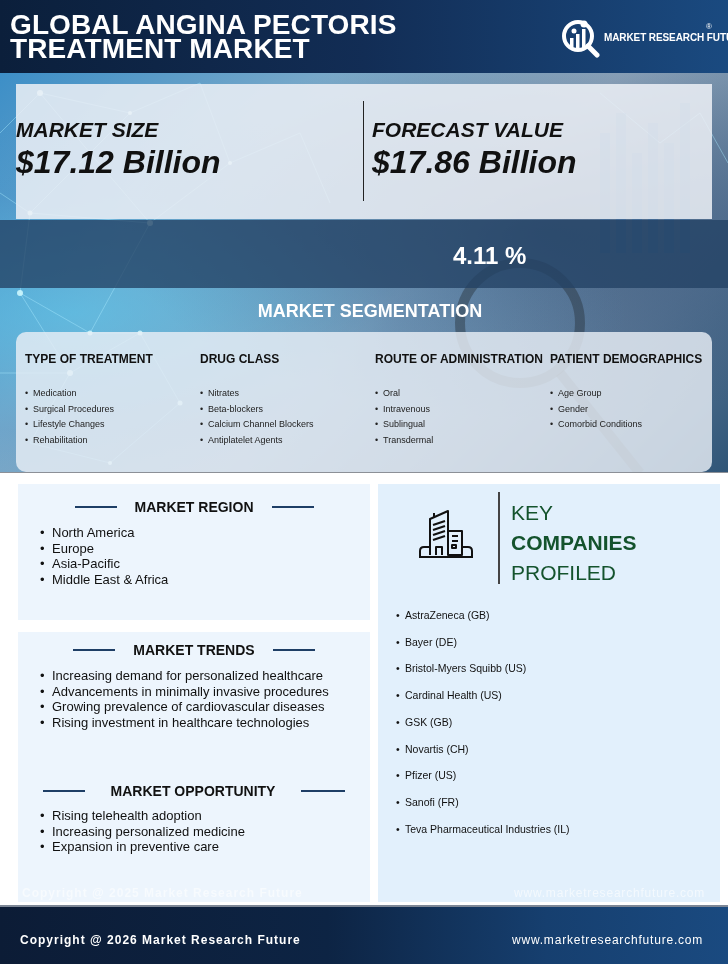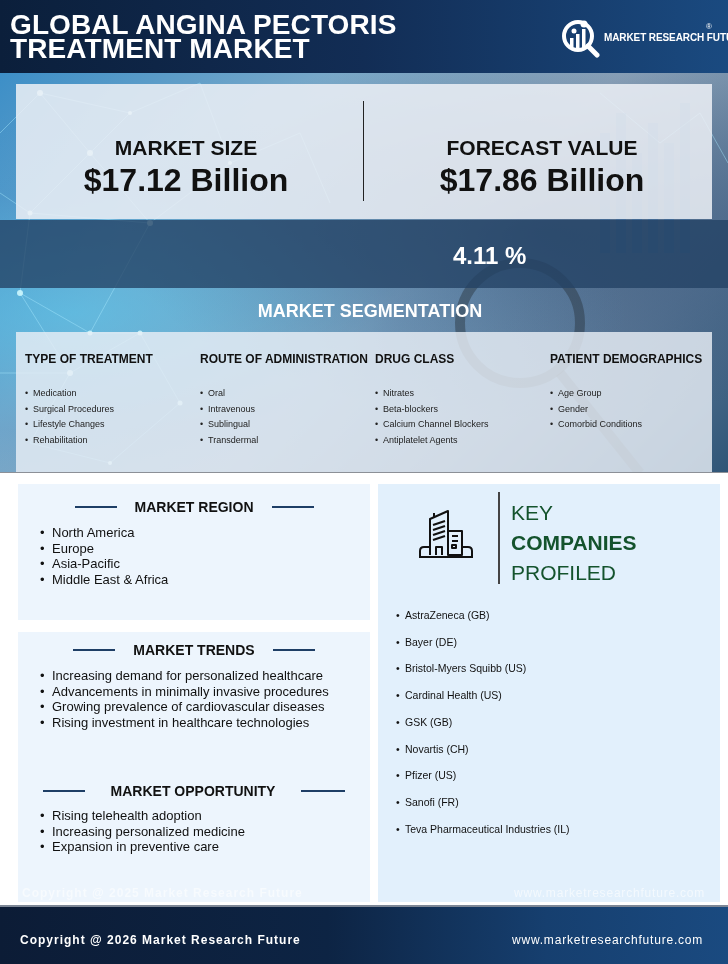--- a/index.html
+++ b/index.html
@@ -34,21 +34,21 @@
   }
   .hero-net { position: absolute; left: 0; top: 0; width: 728px; height: 400px; }
   .hero-bottom-line {
     position: absolute; left: 0; top: 399px; width: 728px; height: 4px; background: #8c9097;
   }
 
   .stats-box {
     position: absolute; left: 16px; top: 11px; width: 696px; height: 135px;
     background: rgba(236,240,246,0.86);
   }
-  .stat { position: absolute; top: 52px; width: 340px; text-align: center; color: #111111; }
+  .stat { position: absolute; top: 34px; width: 340px; color: #111111; font-style: italic; }
   .stat-left { left: 0; }
   .stat-right { left: 356px; }
   .stat-label { font-size: 21px; font-weight: 700; line-height: 24px; }
   .stat-value { font-size: 32px; font-weight: 700; line-height: 36px; margin-top: 2px; }
   .stats-divider {
     position: absolute; left: 347px; top: 17px; width: 1px; height: 100px; background: #222222;
   }
 
   .cagr-band {
     position: absolute; left: 0; top: 147px; width: 728px; height: 68px;
@@ -58,20 +58,21 @@
   .cagr-label { position: absolute; left: 198px; top: 22px; }
   .cagr-value { position: absolute; left: 453px; top: 22px; }
 
   .seg-title {
     position: absolute; left: 0; top: 228px; width: 740px; text-align: center;
     color: #ffffff; font-weight: 700; font-size: 18px;
   }
   .seg-box {
     position: absolute; left: 16px; top: 259px; width: 696px; height: 140px;
     background: rgba(232,238,245,0.82);
+    border-radius: 10px;
   }
   .seg-col { position: absolute; top: 12px; width: 170px; }
   .seg-col:nth-child(1) { left: 9px; }
   .seg-col:nth-child(2) { left: 184px; }
   .seg-col:nth-child(3) { left: 359px; }
   .seg-col:nth-child(4) { left: 534px; }
   .seg-head {
     height: 30px; display: flex; align-items: center;
     font-size: 12px; font-weight: 700; line-height: 12px; color: #111111;
   }
@@ -219,35 +220,35 @@
     <div class="seg-col">
       <div class="seg-head">TYPE OF TREATMENT</div>
       <ul class="seg-list">
         <li>Medication</li>
         <li>Surgical Procedures</li>
         <li>Lifestyle Changes</li>
         <li>Rehabilitation</li>
       </ul>
     </div>
     <div class="seg-col">
+      <div class="seg-head">DRUG CLASS</div>
+      <ul class="seg-list">
+        <li>Nitrates</li>
+        <li>Beta-blockers</li>
+        <li>Calcium Channel Blockers</li>
+        <li>Antiplatelet Agents</li>
+      </ul>
+    </div>
+    <div class="seg-col">
       <div class="seg-head">ROUTE OF ADMINISTRATION</div>
       <ul class="seg-list">
         <li>Oral</li>
         <li>Intravenous</li>
         <li>Sublingual</li>
         <li>Transdermal</li>
-      </ul>
-    </div>
-    <div class="seg-col">
-      <div class="seg-head">DRUG CLASS</div>
-      <ul class="seg-list">
-        <li>Nitrates</li>
-        <li>Beta-blockers</li>
-        <li>Calcium Channel Blockers</li>
-        <li>Antiplatelet Agents</li>
       </ul>
     </div>
     <div class="seg-col">
       <div class="seg-head">PATIENT DEMOGRAPHICS</div>
       <ul class="seg-list">
         <li>Age Group</li>
         <li>Gender</li>
         <li>Comorbid Conditions</li>
       </ul>
     </div>

